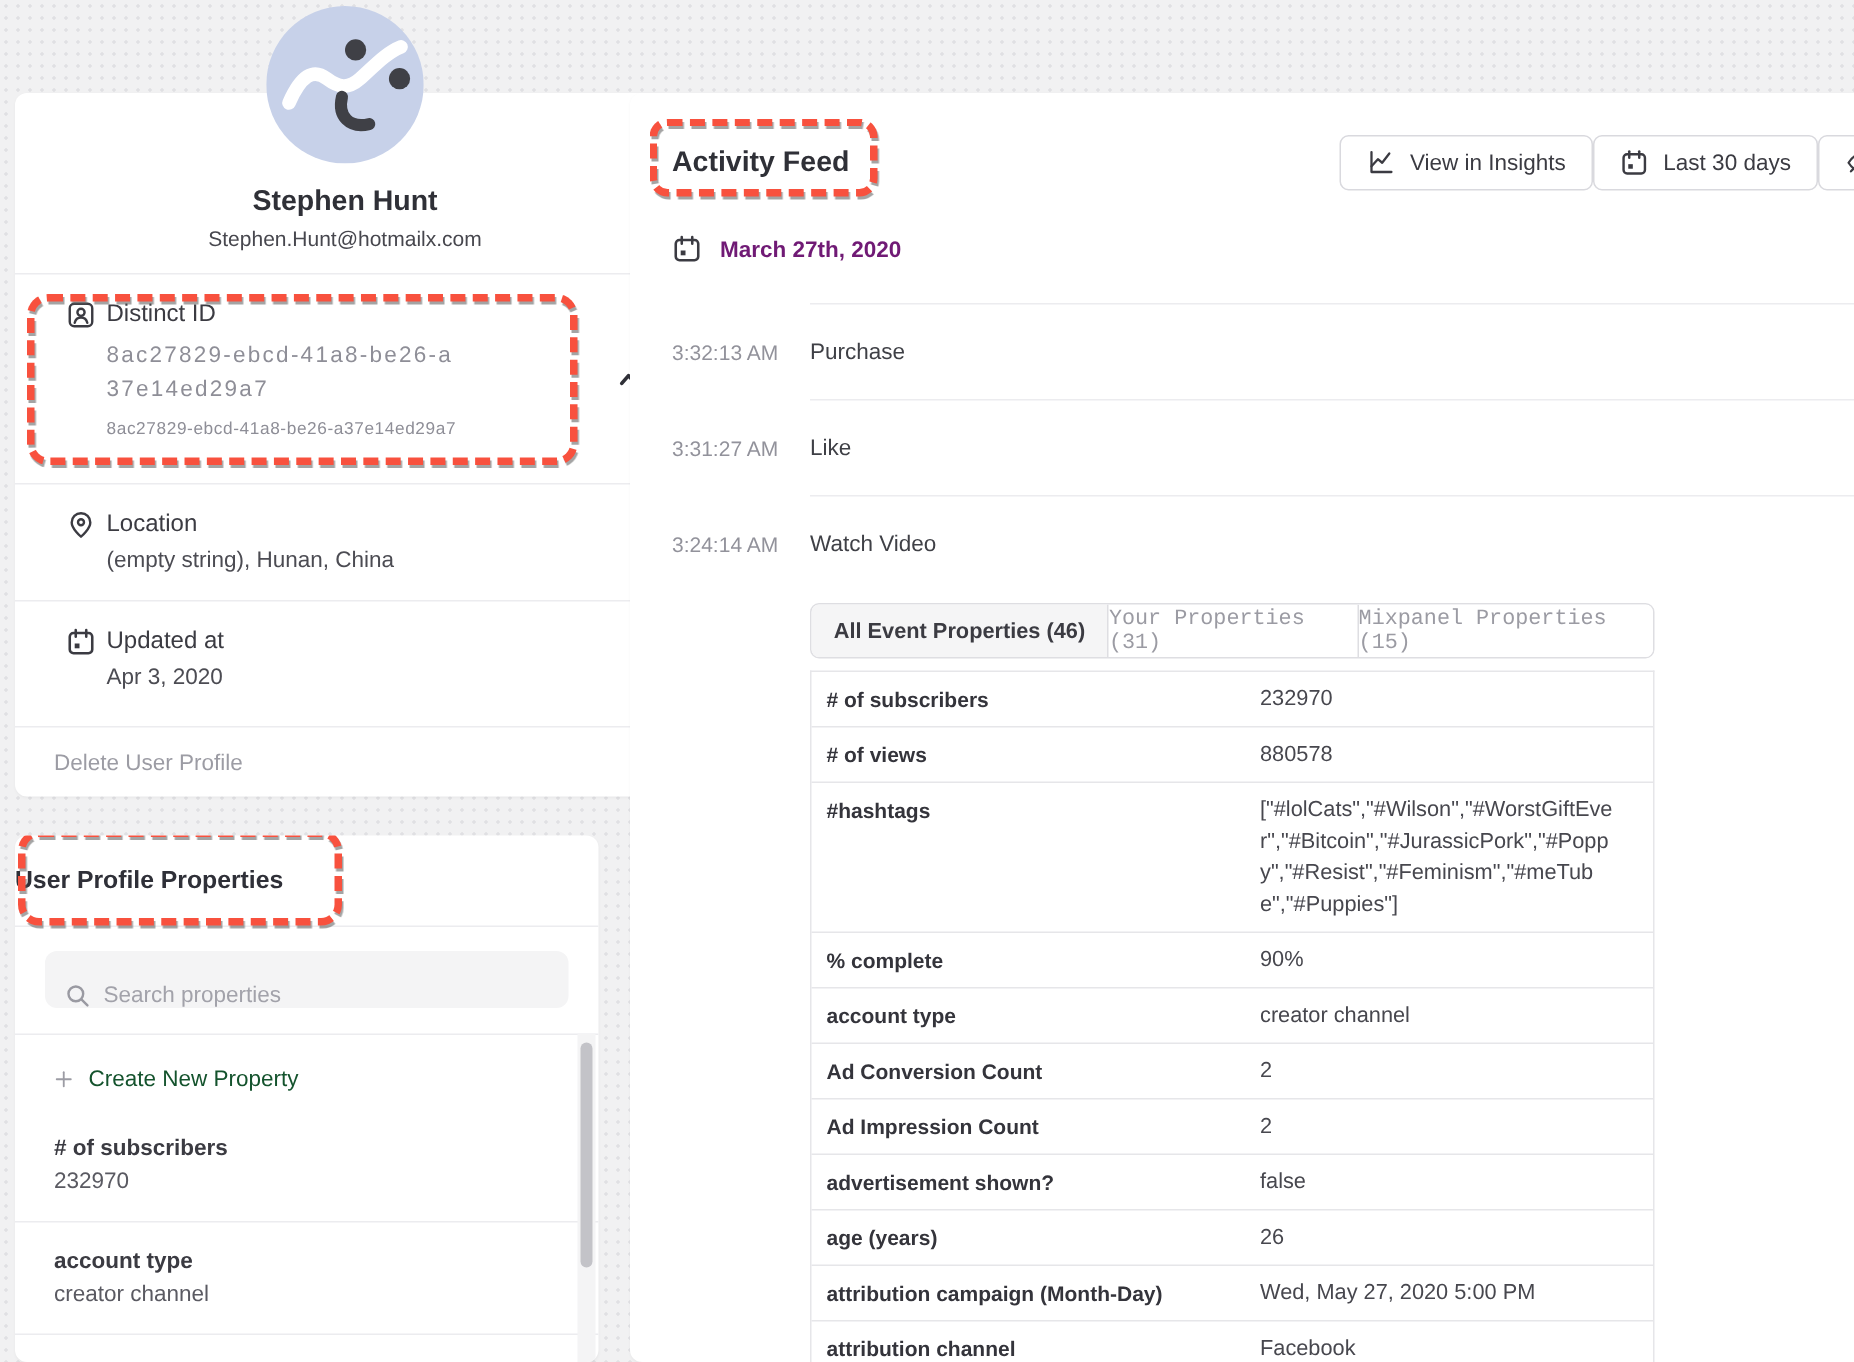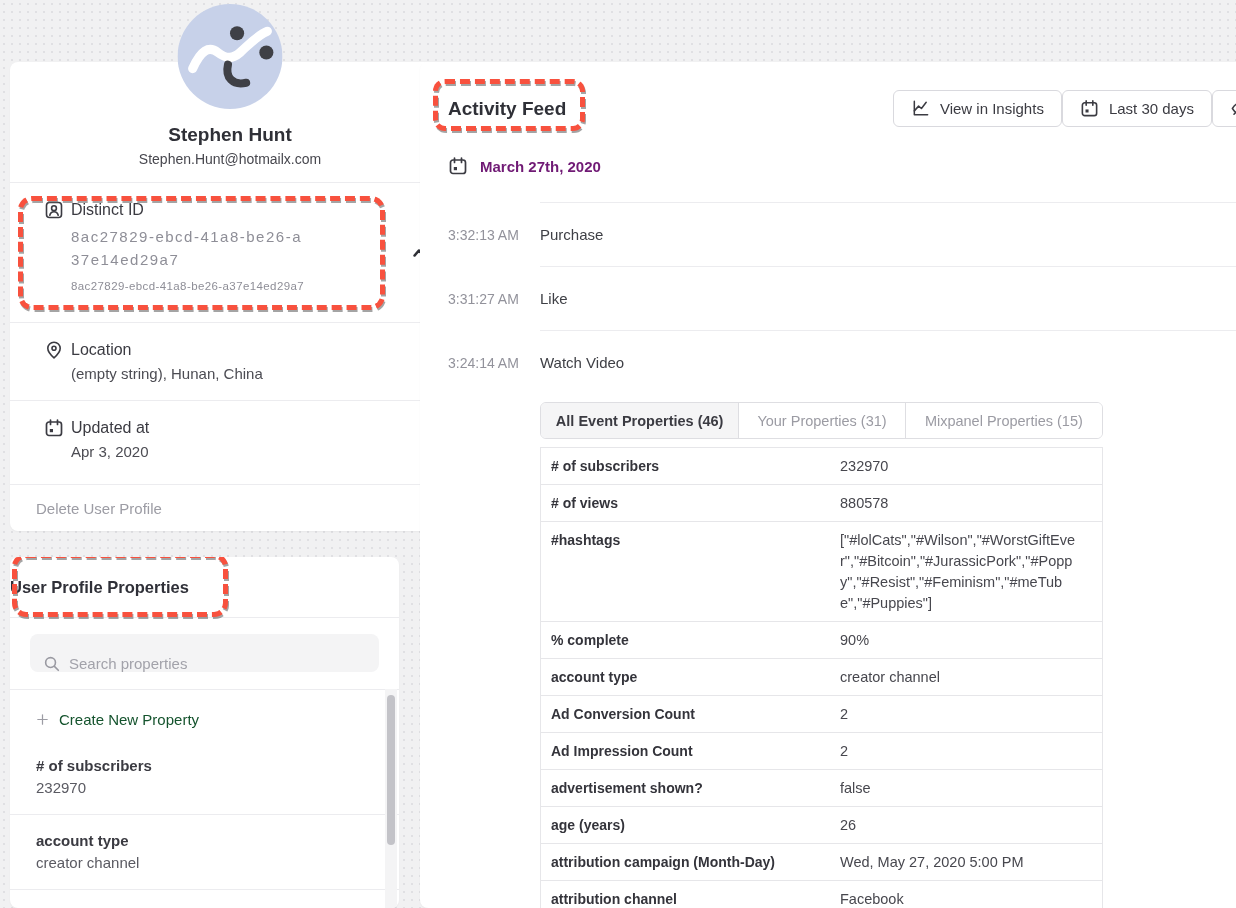--- a/index.html
+++ b/index.html
@@ -68,21 +68,21 @@
   .feed-div { height:1px; background:#ececef; margin-left:120px; margin-top:26px; }
   .event-row { height:63px; display:flex; align-items:center; padding:0 38px 0 28px; cursor:pointer; }
   .ev-time { width:92px; flex:none; font-size:14px; color:#92929b; }
   .ev-name { flex:1; font-size:15px; color:#3f4046; }
   .chev { width:14px; height:14px; color:#2f3037; flex:none; }
   .ev-div { height:1px; background:#ececef; margin-left:120px; }
 
   .detail { margin:8px 0 0 120px; width:563px; }
   .tabbar { display:flex; height:37px; border:1px solid #dedee2; border-radius:6px; overflow:hidden; background:#fff; }
   .tab { display:flex; align-items:center; justify-content:center; font-size:14.5px; color:#9b9ba3; cursor:pointer; }
-  .tab + .tab { border-left:1px solid #dedee2; }
+  .tab + .tab { border-left:1px solid #dedee2;font-family:Liberation Mono, monospace; }
   .tab-0 { flex:192 1 0; }
   .tab-1 { flex:161 1 0; }
   .tab-2 { flex:191 1 0; background:#fff; }
   .tab.active { background:#f5f5f6; color:#3b3b42; font-weight:600; }
   .ptable { margin-top:8px; border-left:1px solid #e6e6e9; border-right:1px solid #e6e6e9; border-top:1px solid #e6e6e9; }
   .prow { display:flex; padding:8px 10px 7px 10px; border-bottom:1px solid #e6e6e9; min-height:36px; align-items:flex-start; }
   .pkey { width:289px; flex:none; font-size:14px; font-weight:700; color:#34343b; line-height:21px; }
   .pvalue { width:256px; font-size:14.5px; color:#47474e; line-height:21px; word-break:break-all; }
 </style>
 </head>

